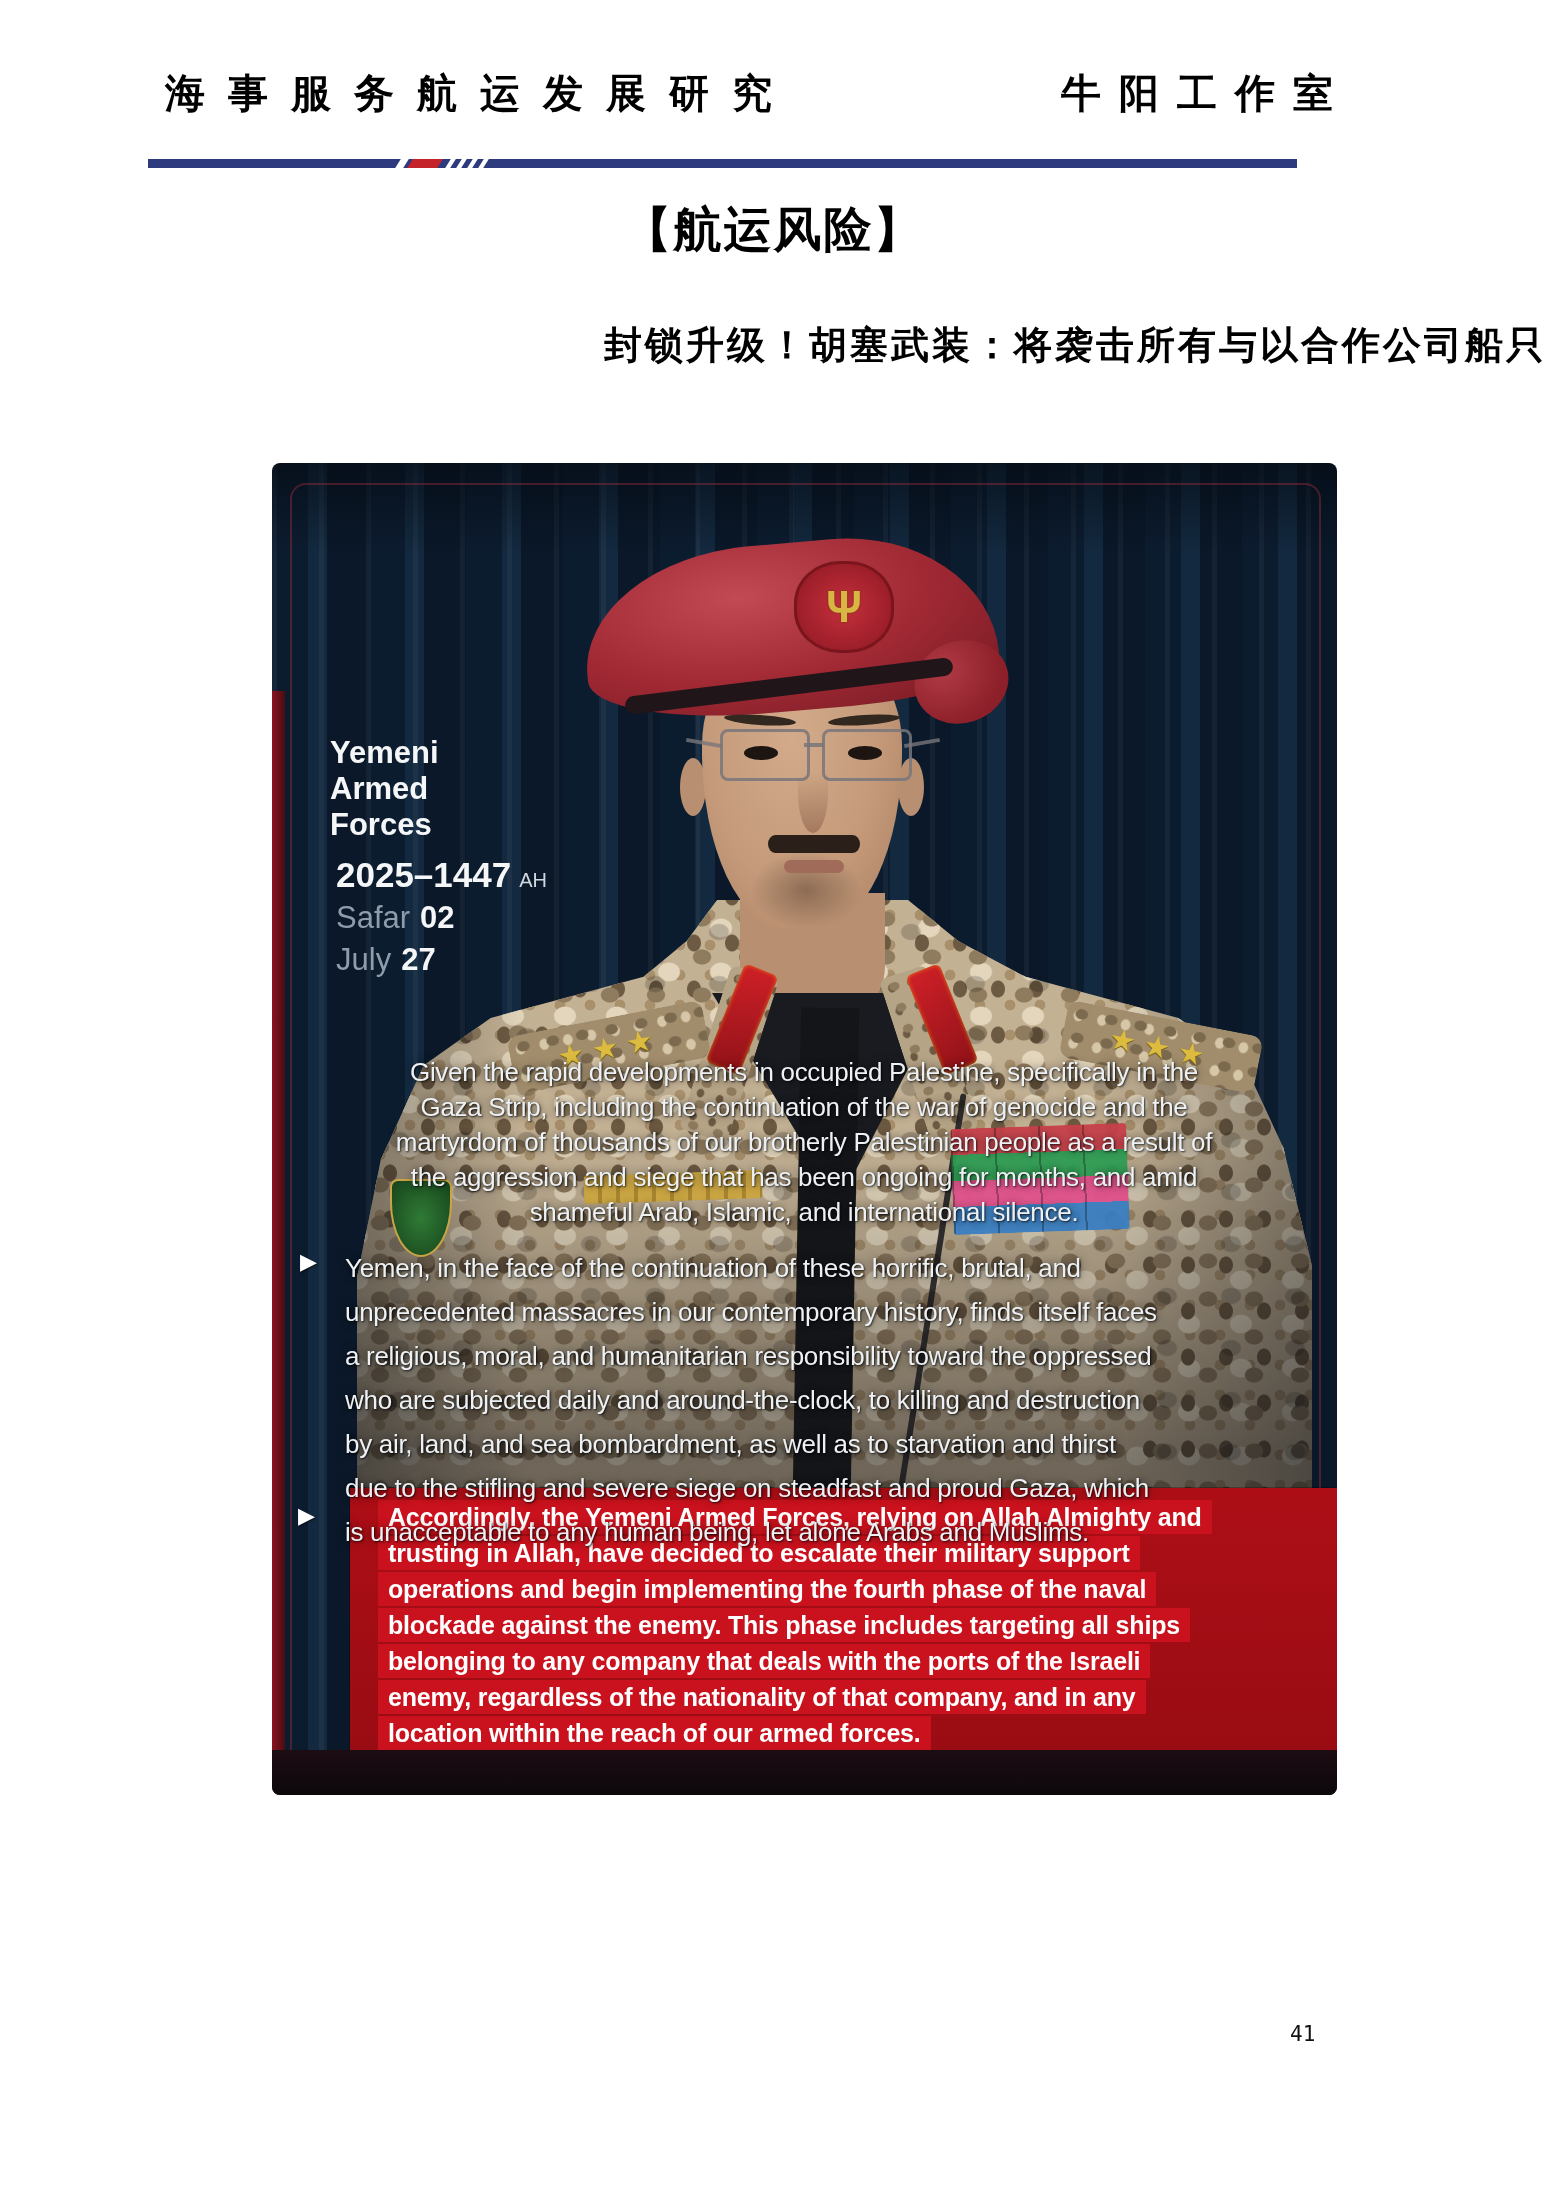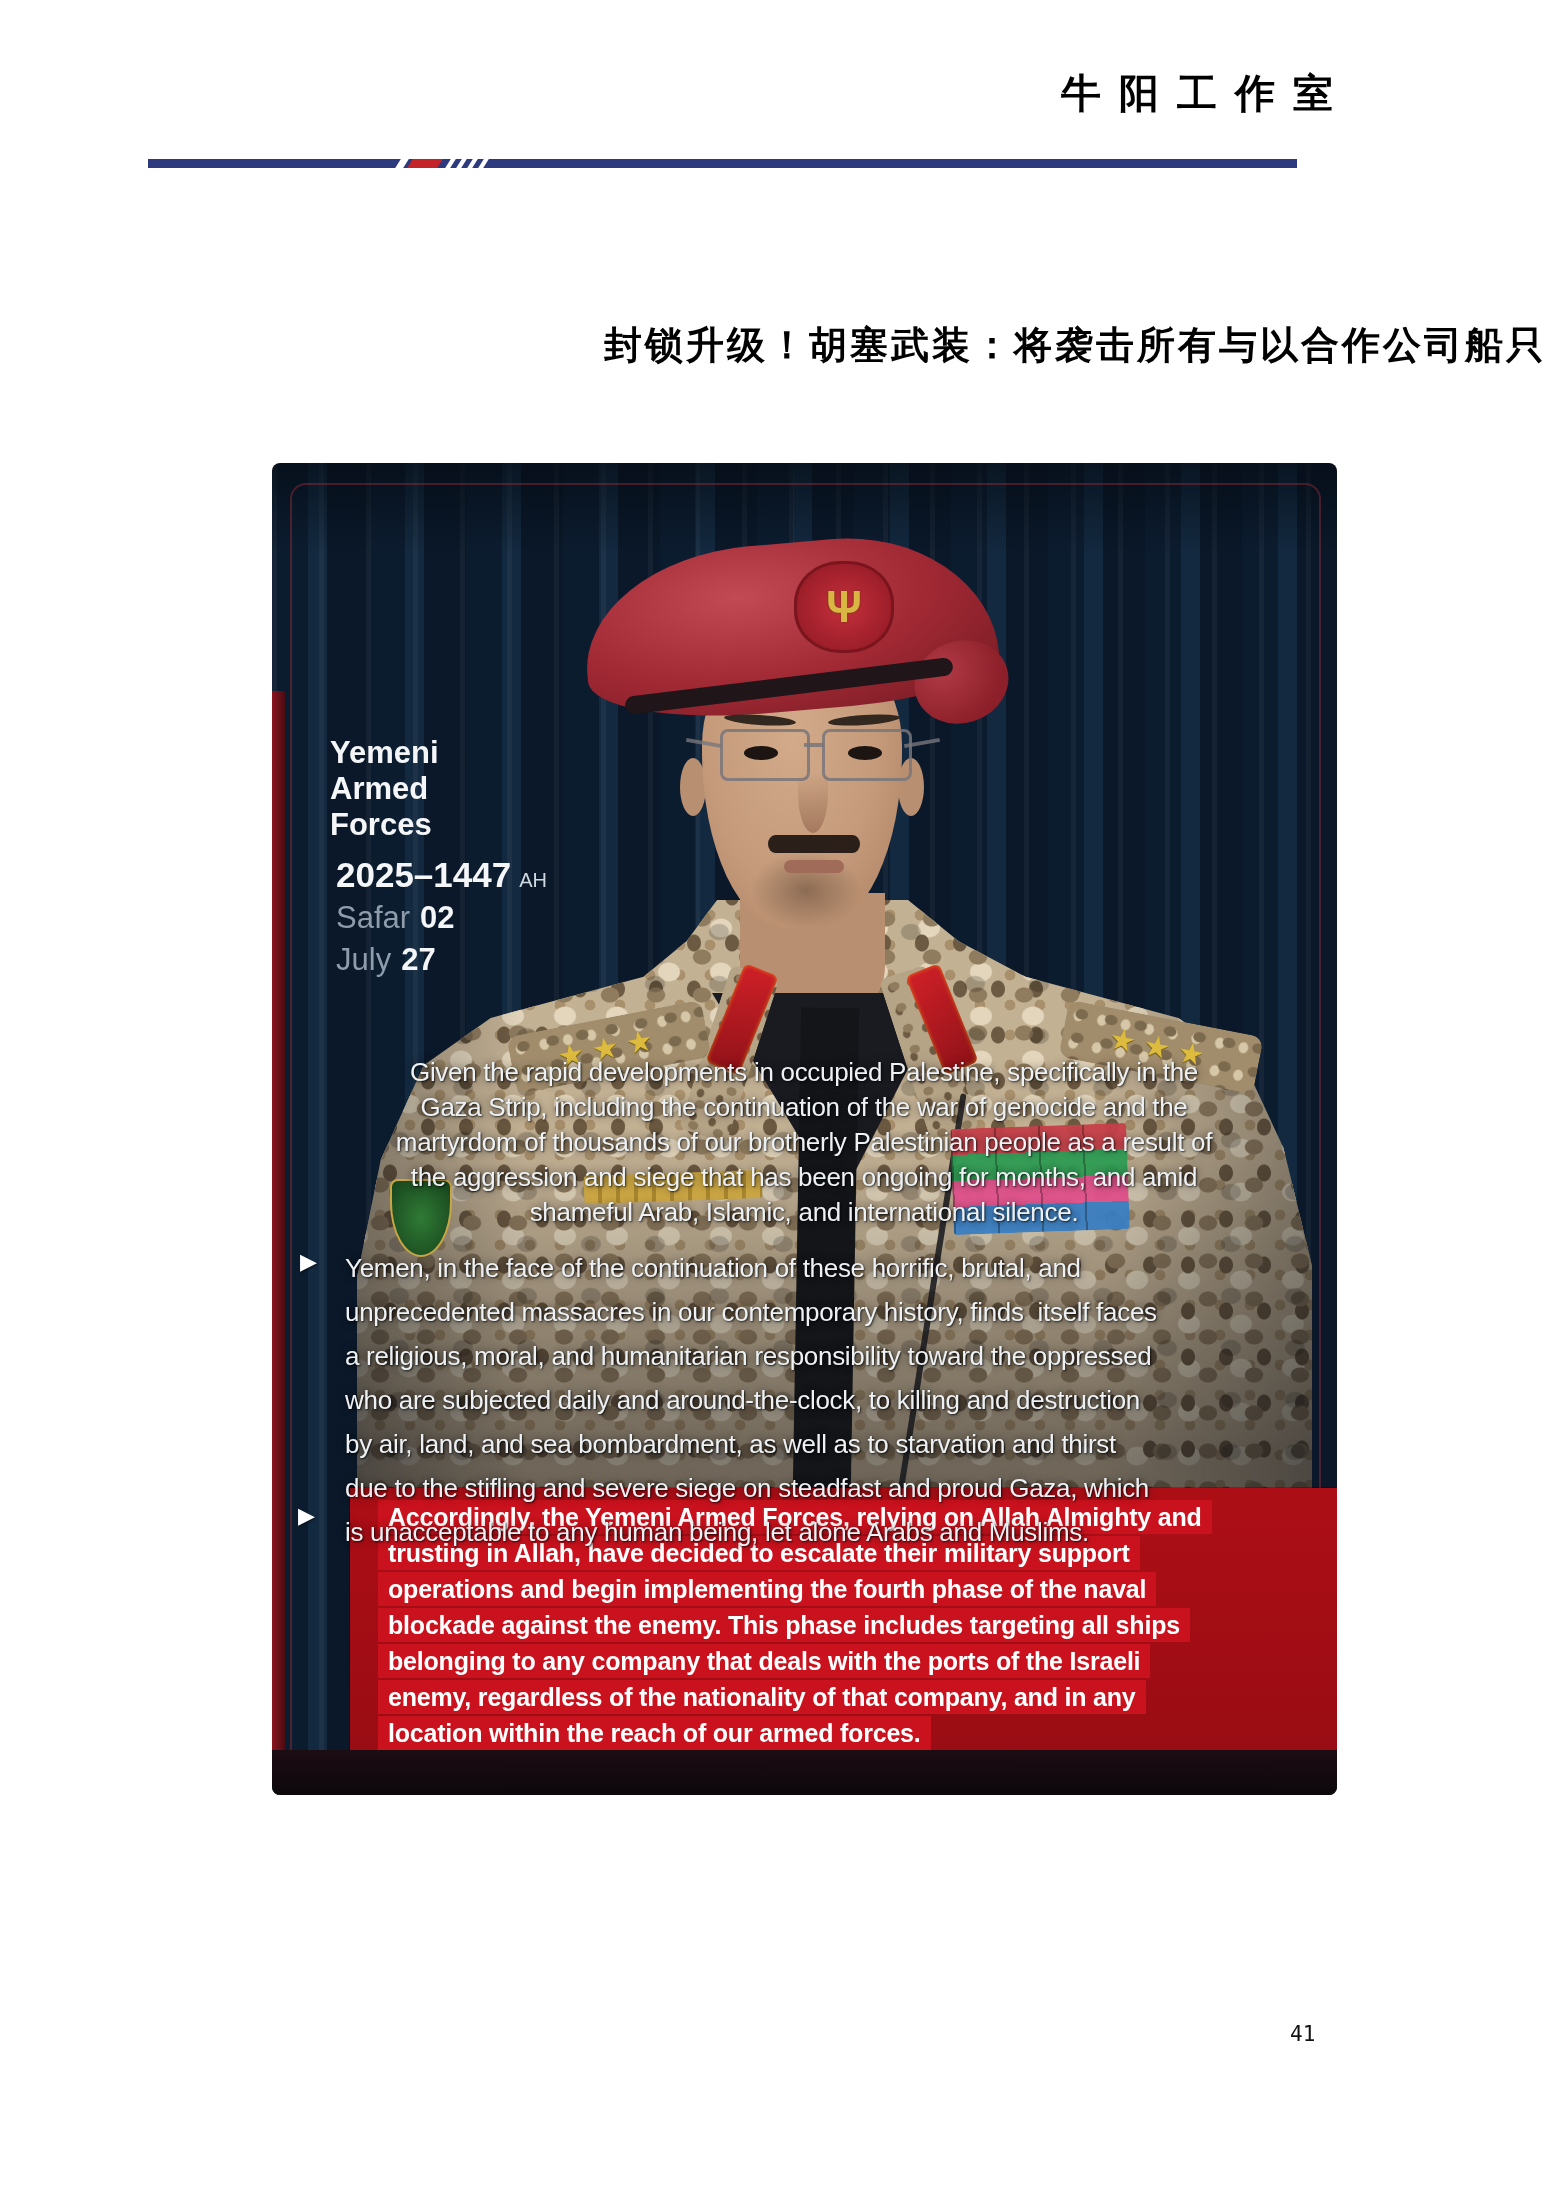--- a/index.html
+++ b/index.html
@@ -168,30 +168,32 @@
   .body-text{position:absolute;left:317px;top:1890px;font-family:"Liberation Serif","DejaVu Serif",serif;
              font-size:40px;color:#111;letter-spacing:1px;white-space:nowrap;}
   .page-number{position:absolute;left:1290px;top:2022px;font-family:"DejaVu Sans Mono",monospace;
                font-size:21px;color:#111;}
 </style>
 </head>
 <body>
 
 <div class="page">
 
+  <div class="mast-left">海事服务航运发展研究</div>
   <div class="mast-right">牛阳工作室</div>
   <div class="rule">
     <span class="notch"></span>
     <span class="redblock"></span>
     <span class="stripe s1"></span>
     <span class="stripe s2"></span>
     <span class="stripe s3"></span>
     <span class="stripe s4"></span>
   </div>
 
+  <div class="doc-title">【航运风险】</div>
   <div class="doc-subtitle">封锁升级！胡塞武装：将袭击所有与以合作公司船只</div>
 
   <div class="poster">
     <div class="inner-border"></div>
 
     <div class="photo">
       <div class="torso"></div>
       <div class="torso-shade"></div>
       <div class="neck"></div>
       <div class="vcollar"></div>

